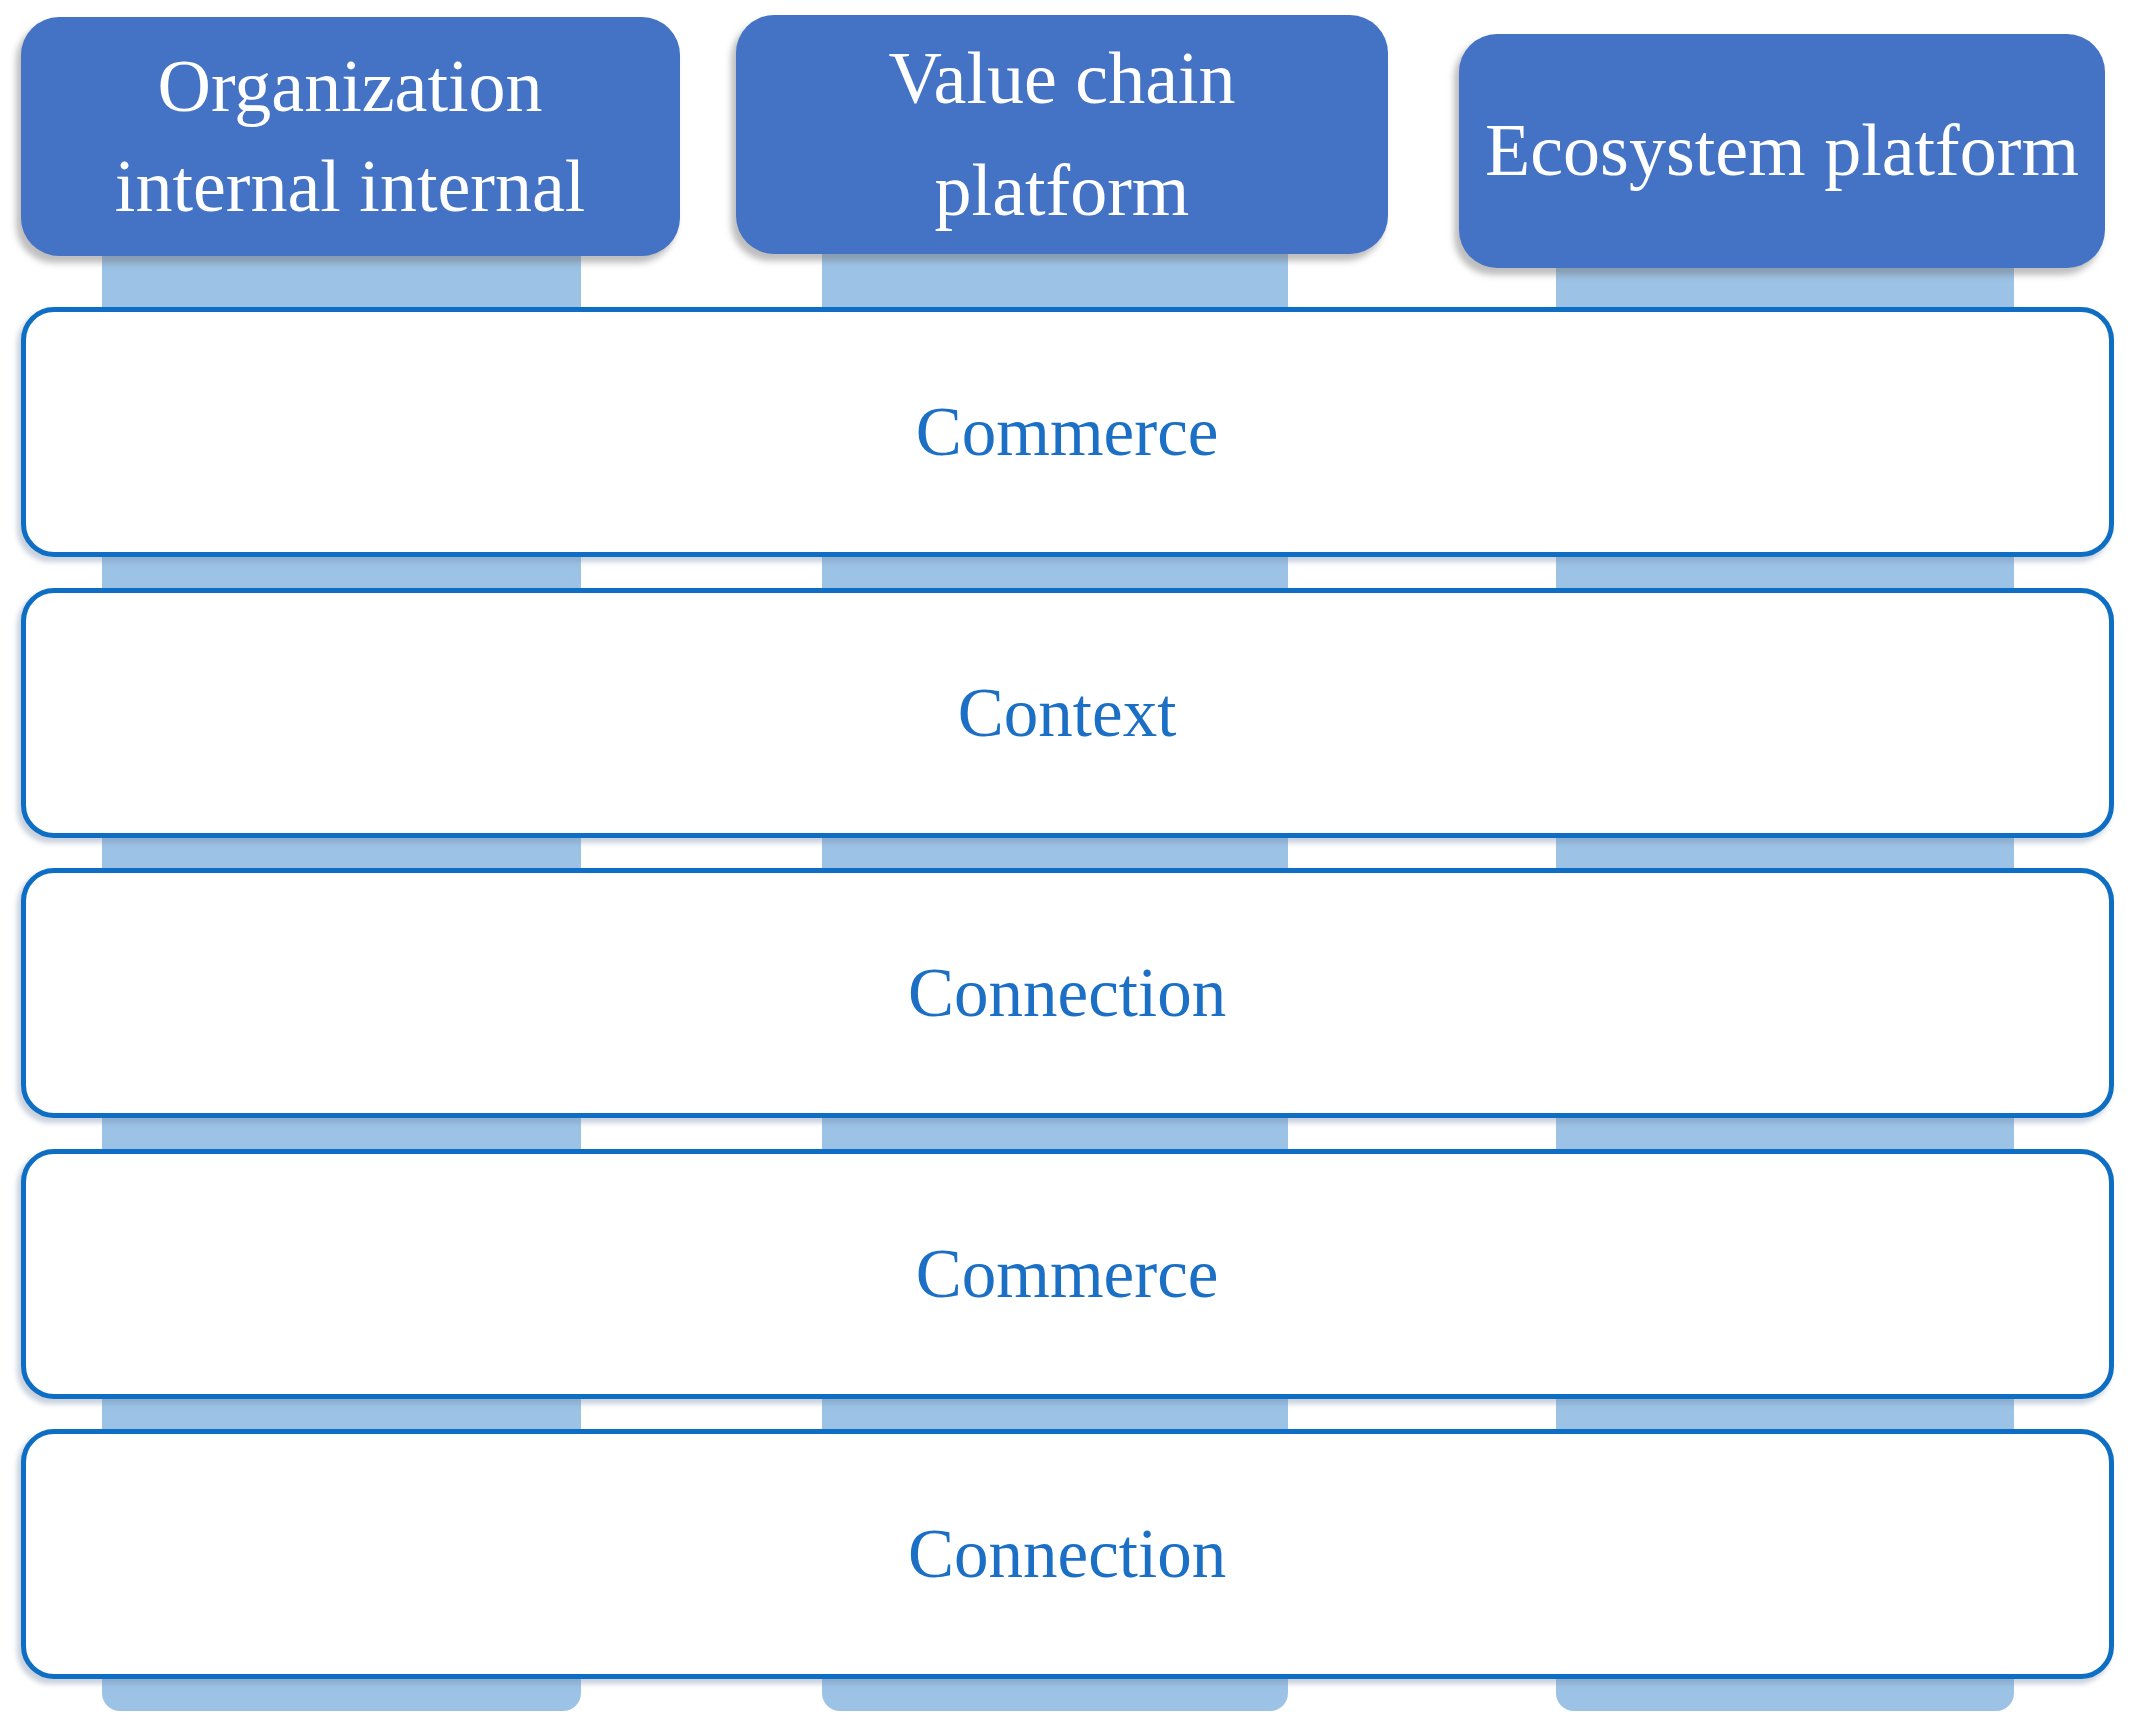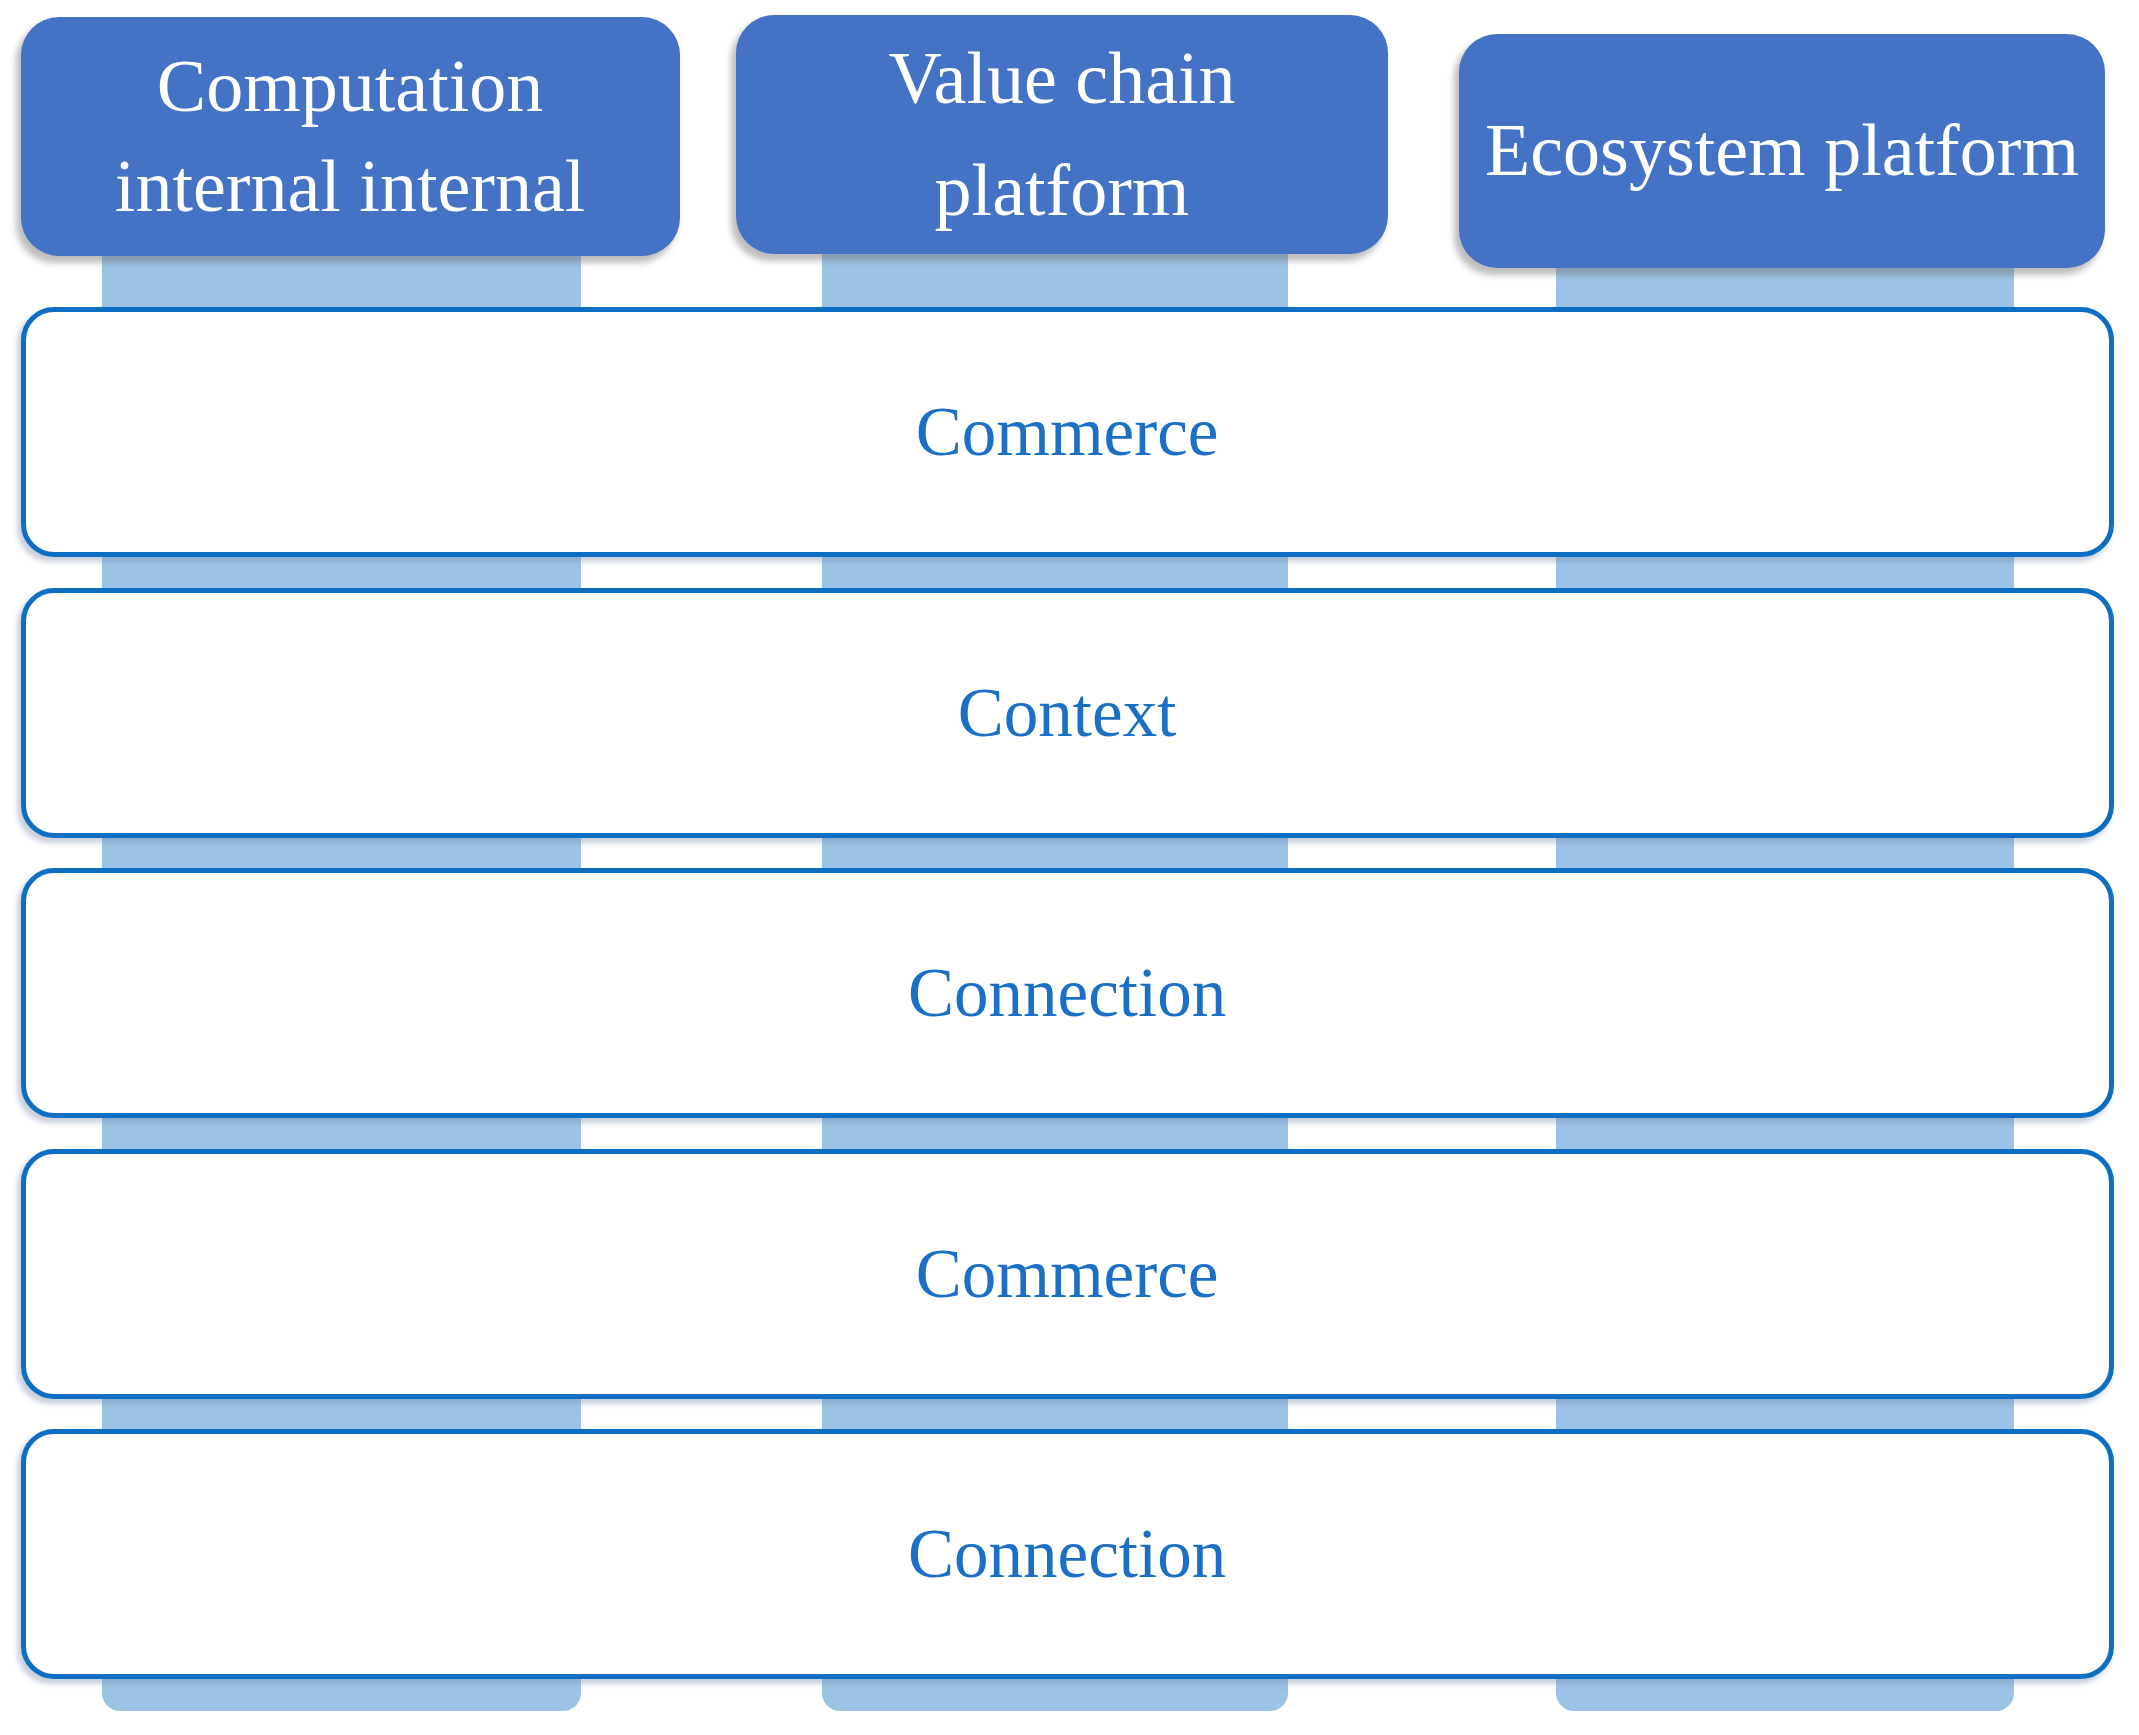--- a/index.html
+++ b/index.html
@@ -65,21 +65,21 @@
 </head>
 <body>
 
 <div class="canvas">
 
   <div class="col col1"></div>
   <div class="col col2"></div>
   <div class="col col3"></div>
 
   <div class="platform p1">
-    <span class="pline">Computation</span>
+    <span class="pline">Organization</span>
     <span class="pline">internal internal</span>
   </div>
   <div class="platform p2">
     <span class="pline">Value chain</span>
     <span class="pline">platform</span>
   </div>
   <div class="platform p3">
     <span class="pline">Ecosystem platform</span>
   </div>
 

